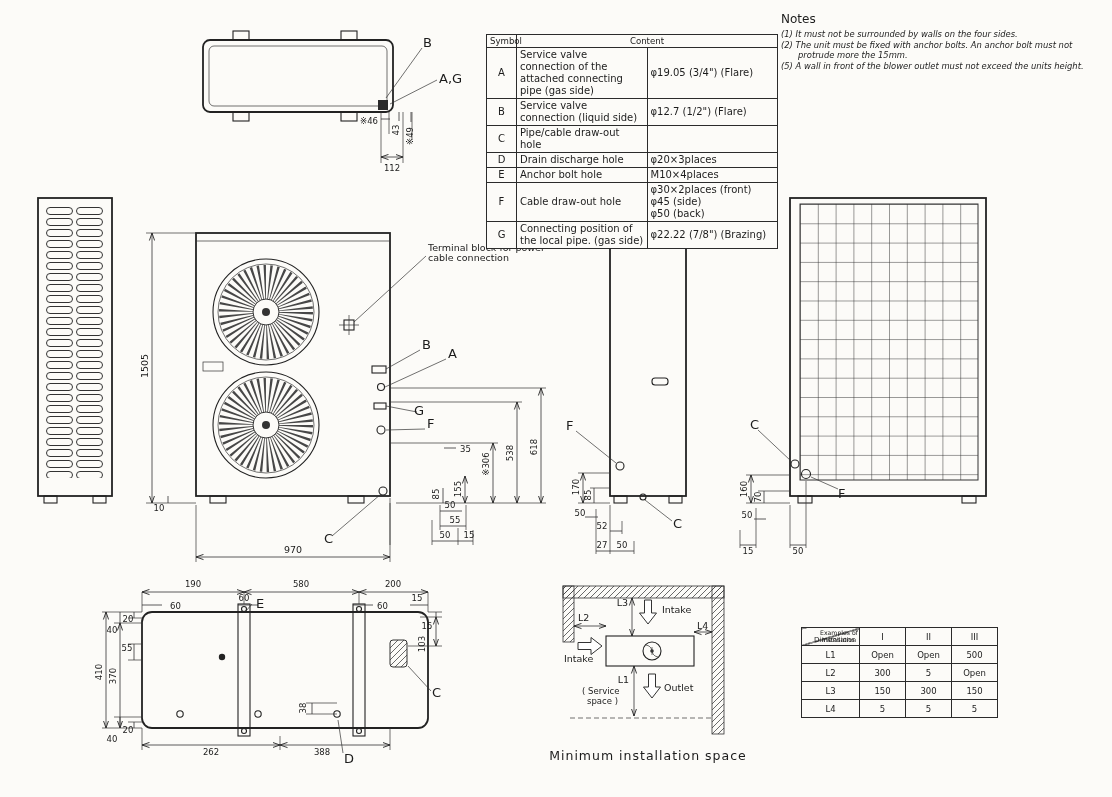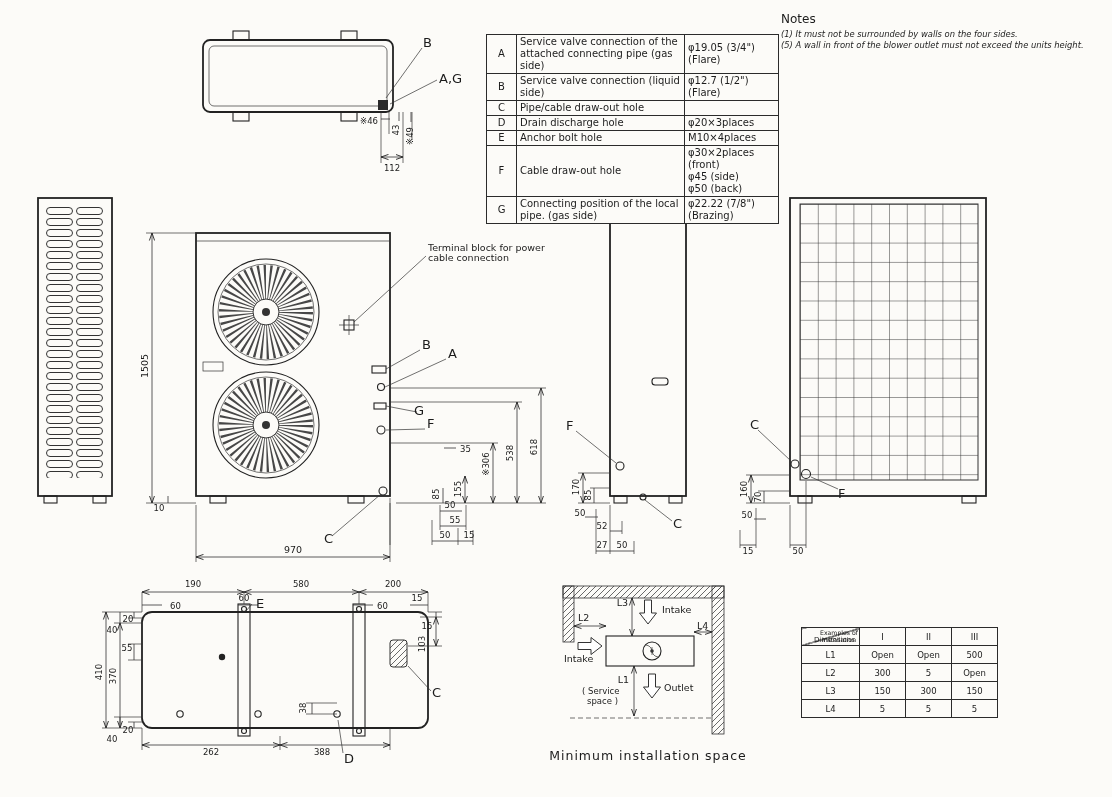--- a/index.html
+++ b/index.html
@@ -385,20 +385,24 @@
     <text class="t8" x="582" y="694">( Service</text>
     <text class="t8" x="587" y="704">space )</text>
     <text class="t9" x="664" y="691">Outlet</text>
     <text class="cap" x="648" y="760" text-anchor="middle">Minimum installation space</text>
   </g>
 </svg>
 
 <div class="overlay symbol-table" style="left:486px; top:34px;">
   <table>
     <tbody>
+          <tr>
+      <th class="c-sym">Symbol</th>
+      <th colspan="2">Content</th>
+    </tr>
     <tr>
       <td class="c-sym">A</td>
       <td class="c-desc">Service valve connection of the
 attached connecting pipe (gas side)</td>
       <td class="c-val">φ19.05 (3/4") (Flare)</td>
     </tr>
     <tr>
       <td class="c-sym">B</td>
       <td class="c-desc">Service valve connection (liquid side)</td>
       <td class="c-val">φ12.7 (1/2") (Flare)</td>
@@ -430,20 +434,21 @@
       <td class="c-desc">Connecting position of the local pipe. (gas side)</td>
       <td class="c-val">φ22.22 (7/8") (Brazing)</td>
     </tr>
   </tbody>
       </table>
 </div>
 
 <div class="overlay notes" style="left:781px; top:12px;">
   <div class="notes-title">Notes</div>
   <div class="note-item">(1) It must not be surrounded by walls on the four sides.</div>
+  <div class="note-item">(2) The unit must be fixed with anchor bolts. An anchor bolt must not protrude more the 15mm.</div>
   <div class="note-item">(5) A wall in front of the blower outlet must not exceed the units height.</div>
 </div>
 
 <div class="overlay install-table" style="left:801px; top:627px;">
   <table>
     <tbody>
           <tr>
       <th class="diag">
         <span class="diag-top">Examples of
 installation</span>

